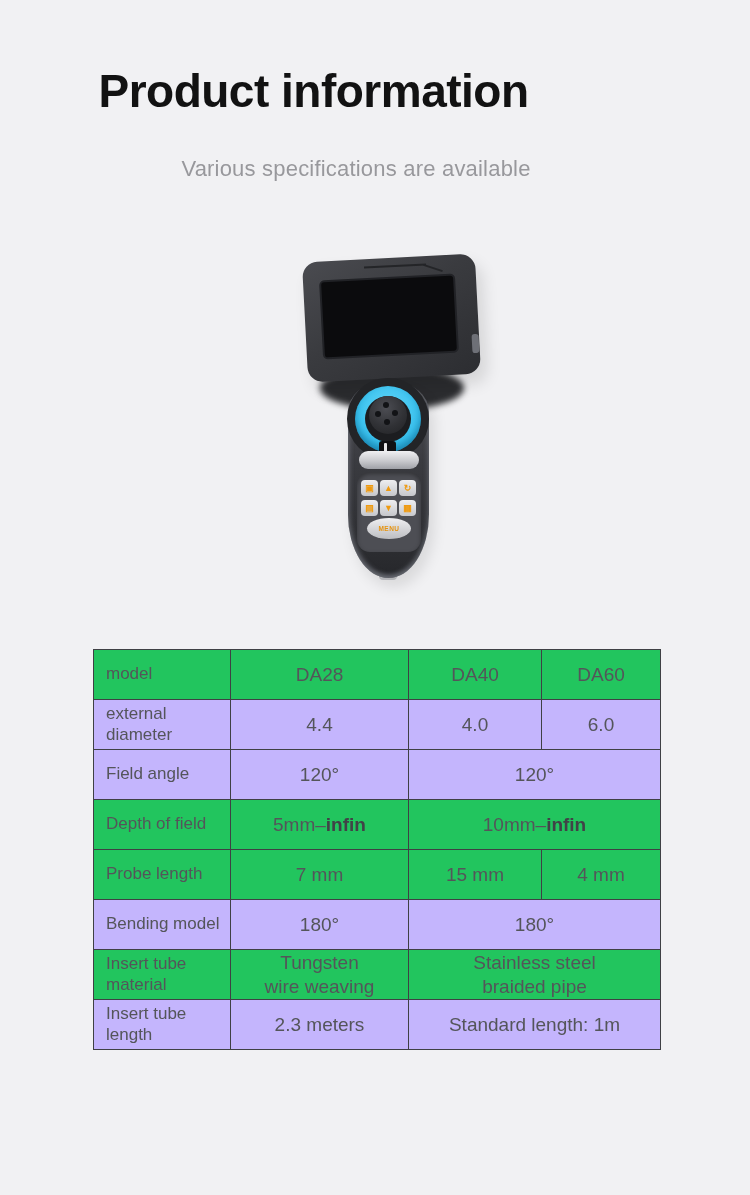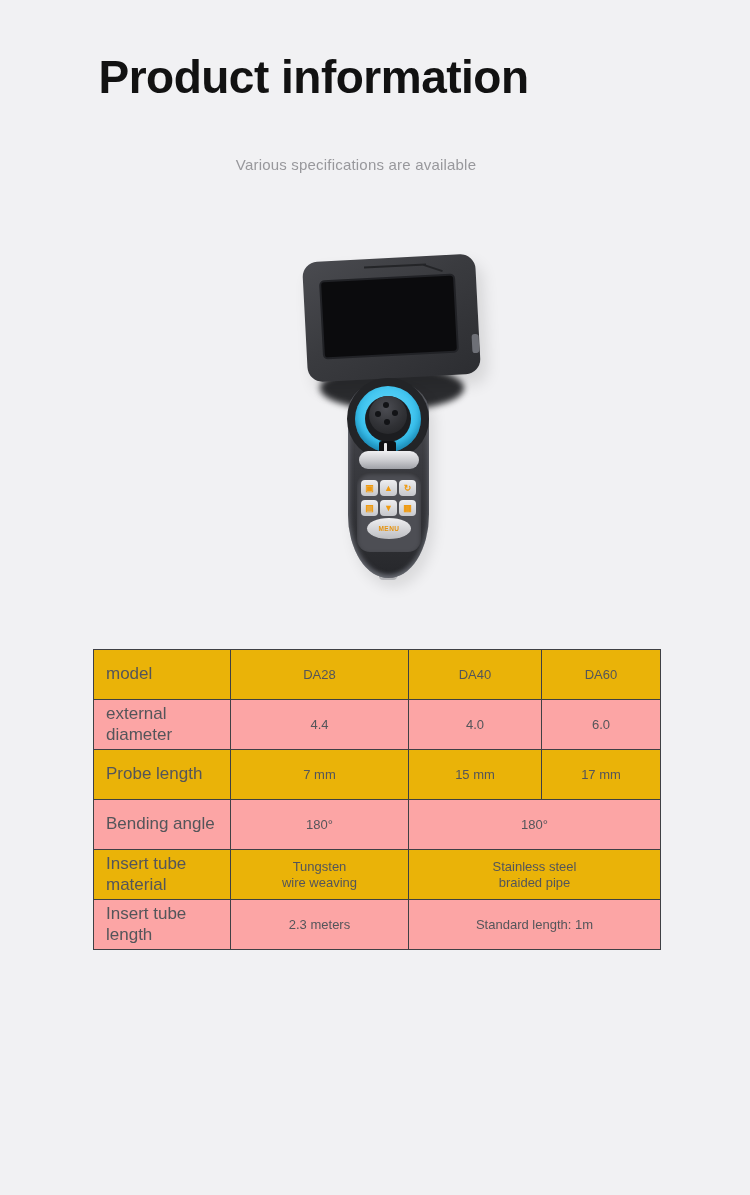--- a/index.html
+++ b/index.html
@@ -3,26 +3,26 @@
 <meta charset="utf-8">
 <style>
   html,body{margin:0;padding:0;}
   body{
     width:750px;height:1195px;position:relative;overflow:hidden;
     background:#f1f1f3;
     font-family:"Liberation Sans", sans-serif;
   }
   
   .title{
-    position:absolute;top:50px;left:0;width:627px;text-align:center;
+    position:absolute;top:64px;left:0;width:627px;text-align:center;
     font-size:46px;font-weight:bold;color:#121212;letter-spacing:-.5px;
   }
   .subtitle{
     position:absolute;top:156px;left:0;width:712px;text-align:center;
-    font-size:15px;color:#98989c;letter-spacing:.2px;
+    font-size:22px;color:#98989c;letter-spacing:.2px;
   }
   
   .device{position:absolute;left:280px;top:250px;width:220px;height:345px;}
   .device *{position:absolute;box-sizing:border-box;}
   .neck{
     left:40px;top:116px;width:144px;height:44px;border-radius:50%;
     background:#2b2c2f;filter:blur(3px);
   }
   .handle{
     left:68px;top:132px;width:81px;height:196px;
@@ -80,23 +80,23 @@
   .tip{left:99px;top:316px;width:18px;height:14px;border-radius:4px;background:#c4c5c9;z-index:-1;}
   
   .spec{
     position:absolute;left:93px;top:649px;width:567px;border-collapse:collapse;table-layout:fixed;
   }
   .spec td{
     border:1.5px solid #3f4044;color:#54555a;font-size:17px;
     height:47px;padding:1px 4px;white-space:pre-line;line-height:1.22;overflow:hidden;
   }
   .spec td.lbl{text-align:left;padding-left:12px;}
-  .spec td.val{text-align:center;font-size:13px;}
-  .spec tr.g{background:#eab308;}
-  .spec tr.w{background:#fca5a5;}
+  .spec td.val{text-align:center;font-size:19px;}
+  .spec tr.g{background:#22c55e;}
+  .spec tr.w{background:#c4b5fd;}
   .spec .b{font-weight:bold;color:#414247;}
 </style>
 </head>
 <body>
 
 <div class="title">Product information</div>
 <div class="subtitle">Various specifications are available</div>
 
 <div class="device">
   <div class="neck"></div>
@@ -144,28 +144,38 @@
     <td class="val">DA40</td>
     <td class="val">DA60</td>
   </tr>
   <tr class="w">
     <td class="lbl">external
 diameter</td>
     <td class="val">4.4</td>
     <td class="val">4.0</td>
     <td class="val">6.0</td>
   </tr>
+  <tr class="w">
+    <td class="lbl">Field angle</td>
+    <td class="val">120°</td>
+    <td class="val" colspan="2">120°</td>
+  </tr>
+  <tr class="g">
+    <td class="lbl">Depth of field</td>
+    <td class="val"><span>5mm–</span><span class="b">infin</span></td>
+    <td class="val" colspan="2"><span>10mm–</span><span class="b">infin</span></td>
+  </tr>
   <tr class="g">
     <td class="lbl">Probe length</td>
     <td class="val">7 mm</td>
     <td class="val">15 mm</td>
-    <td class="val">17 mm</td>
+    <td class="val">4 mm</td>
   </tr>
   <tr class="w">
-    <td class="lbl">Bending angle</td>
+    <td class="lbl">Bending model</td>
     <td class="val">180°</td>
     <td class="val" colspan="2">180°</td>
   </tr>
   <tr class="g">
     <td class="lbl">Insert tube
 material</td>
     <td class="val">Tungsten
 wire weaving</td>
     <td class="val" colspan="2">Stainless steel
 braided pipe</td>

